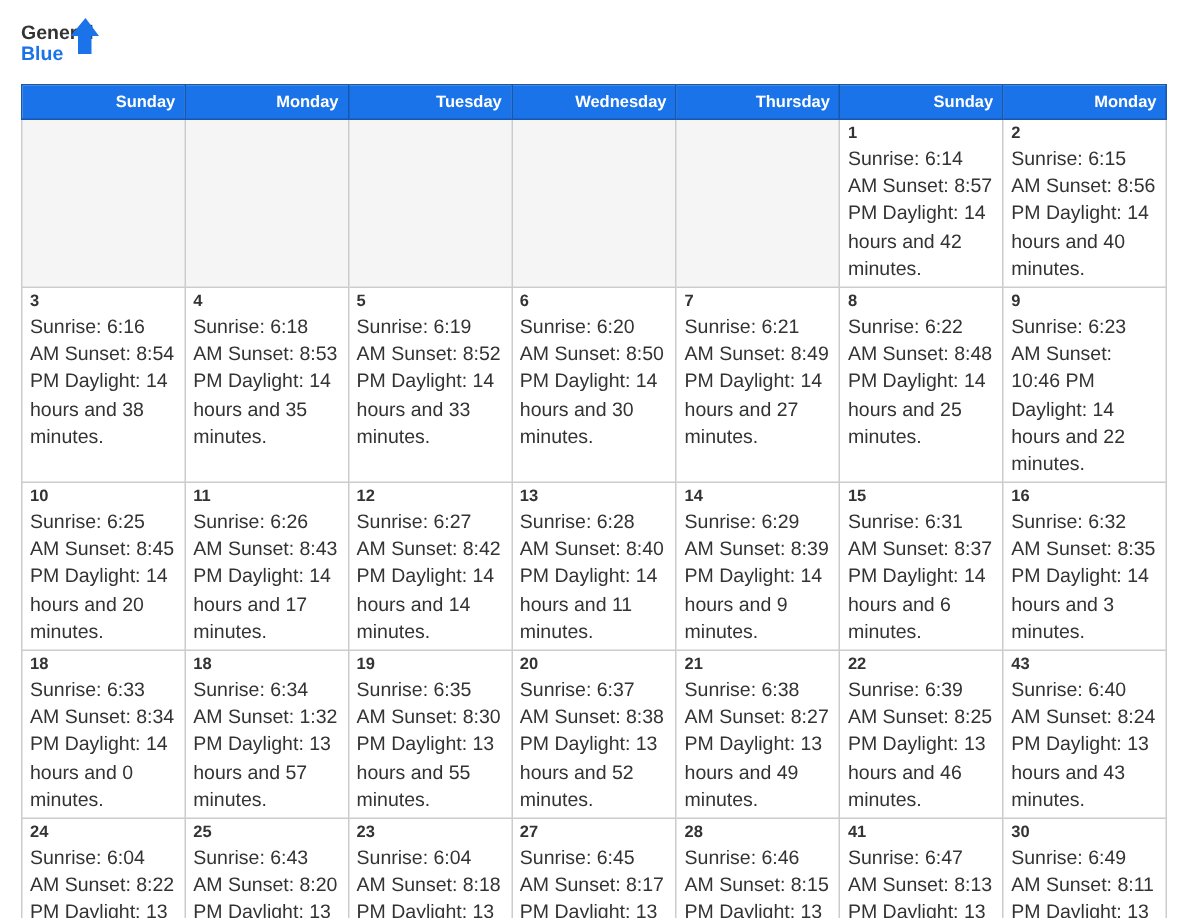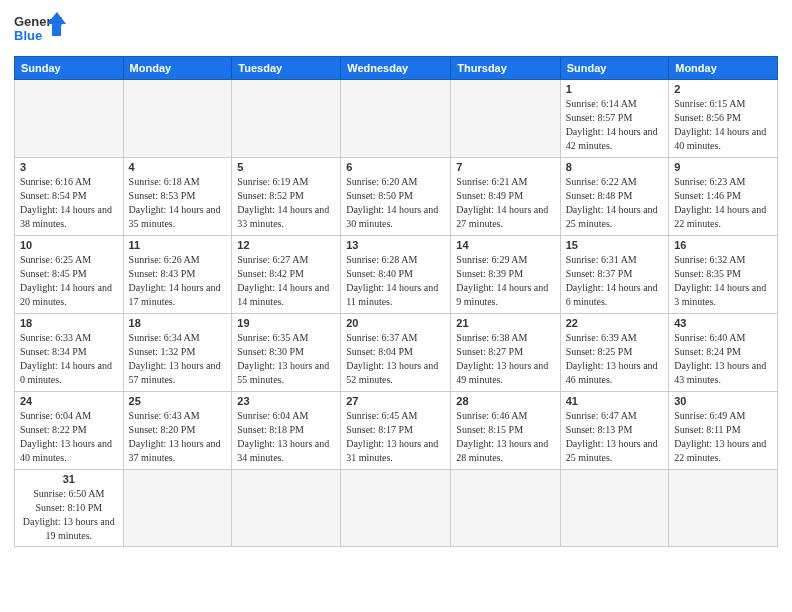--- a/index.html
+++ b/index.html
@@ -44,21 +44,21 @@
     .calendar {
       width: 100%;
       border-collapse: collapse;
       border: 1px solid #ccc;
     }
     .calendar th {
       background: #1a73e8;
       color: #fff;
       font-size: 11px;
       font-weight: bold;
-      text-align: left;
+      text-align: right;
       padding: 5px 6px;
       border: 1px solid #1558b0;
     }
     .calendar td {
       border: 1px solid #ccc;
       vertical-align: top;
       padding: 3px 5px;
       font-size: 9.5px;
       color: #333;
       width: 113px;
@@ -73,23 +73,22 @@
       text-align: center;
     }
     .day-number {
       font-size: 11px;
       font-weight: bold;
       display: block;
       margin-bottom: 2px;
     }
     .day-info {
       line-height: 1.4;
-      font-size: 10px;
+      font-size: 13px;
       color: #333;
-      font-family: Liberation Serif, serif;
     }
   </style>
 </head>
 <body>
 
 <div class="page">
   <div class="header">
     <div class="logo">
   <svg width="55" height="38" viewBox="0 0 55 38">
     <text x="0" y="16" font-size="13" font-weight="bold" font-family="Arial" fill="#333">General</text>
@@ -168,21 +167,21 @@
           </td>
           <td>
             <span class="day-number">8</span>
             <div class="day-info">Sunrise: 6:22 AM
 Sunset: 8:48 PM
 Daylight: 14 hours and 25 minutes.</div>
           </td>
           <td>
             <span class="day-number">9</span>
             <div class="day-info">Sunrise: 6:23 AM
-Sunset: 1:46 PM
+Sunset: 10:46 PM
 Daylight: 14 hours and 22 minutes.</div>
           </td>
         </tr>
         <tr>
           <td>
             <span class="day-number">10</span>
             <div class="day-info">Sunrise: 6:25 AM
 Sunset: 8:45 PM
 Daylight: 14 hours and 20 minutes.</div>
           </td>
@@ -238,21 +237,21 @@
           </td>
           <td>
             <span class="day-number">19</span>
             <div class="day-info">Sunrise: 6:35 AM
 Sunset: 8:30 PM
 Daylight: 13 hours and 55 minutes.</div>
           </td>
           <td>
             <span class="day-number">20</span>
             <div class="day-info">Sunrise: 6:37 AM
-Sunset: 8:04 PM
+Sunset: 8:38 PM
 Daylight: 13 hours and 52 minutes.</div>
           </td>
           <td>
             <span class="day-number">21</span>
             <div class="day-info">Sunrise: 6:38 AM
 Sunset: 8:27 PM
 Daylight: 13 hours and 49 minutes.</div>
           </td>
           <td>
             <span class="day-number">22</span>

